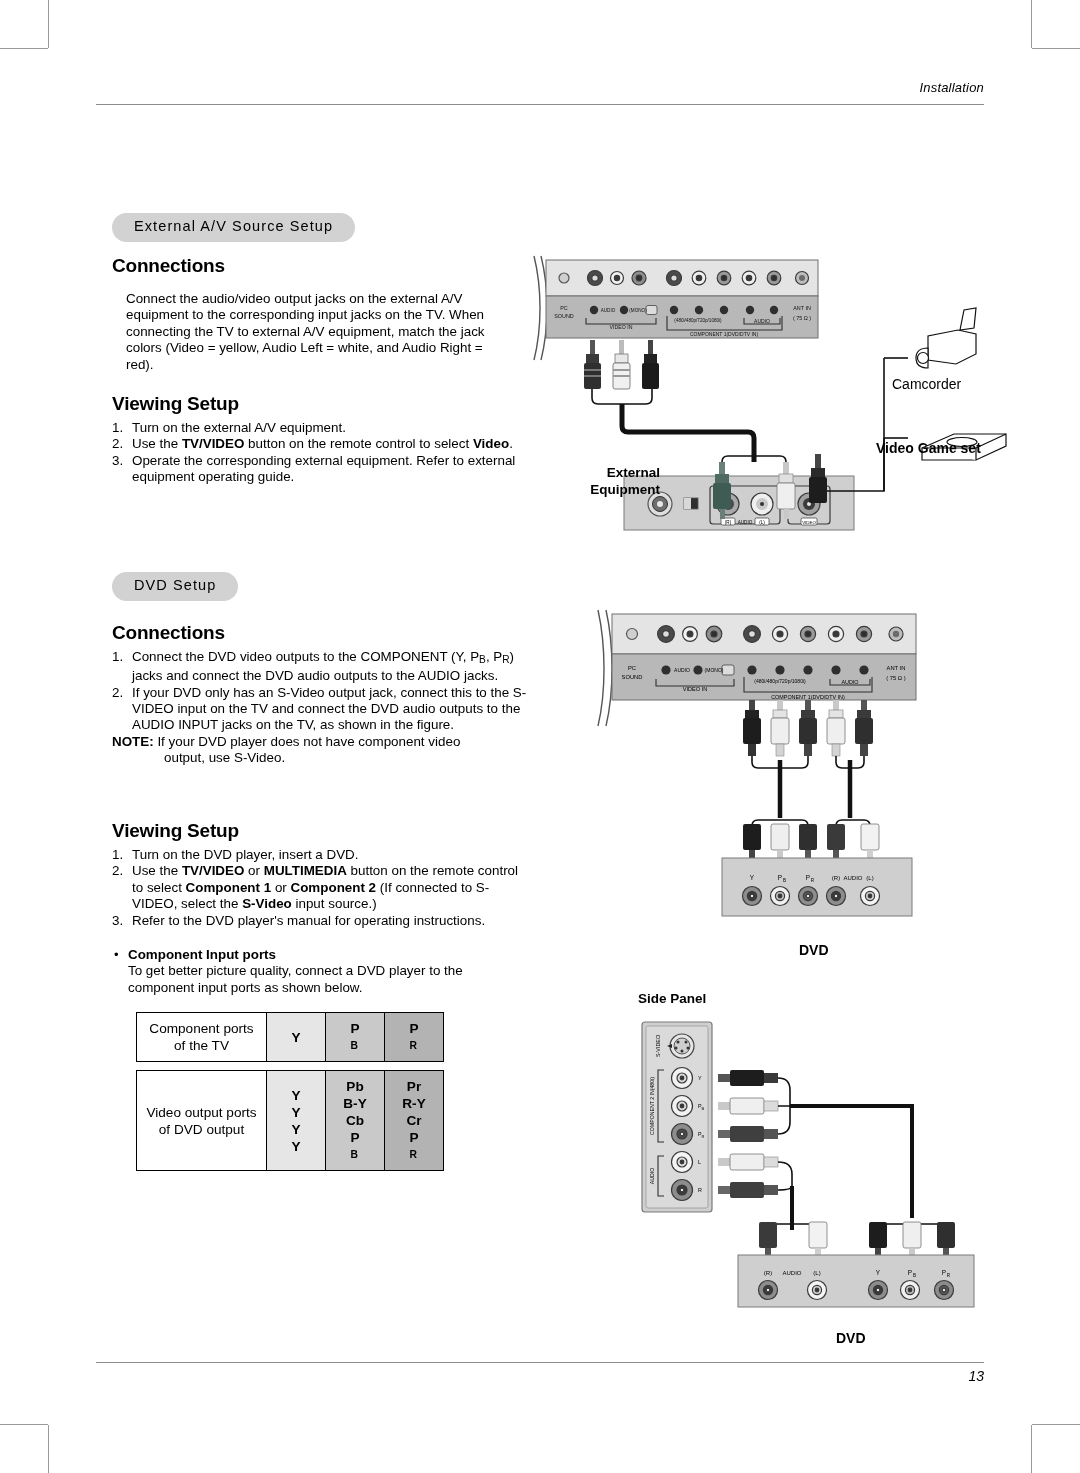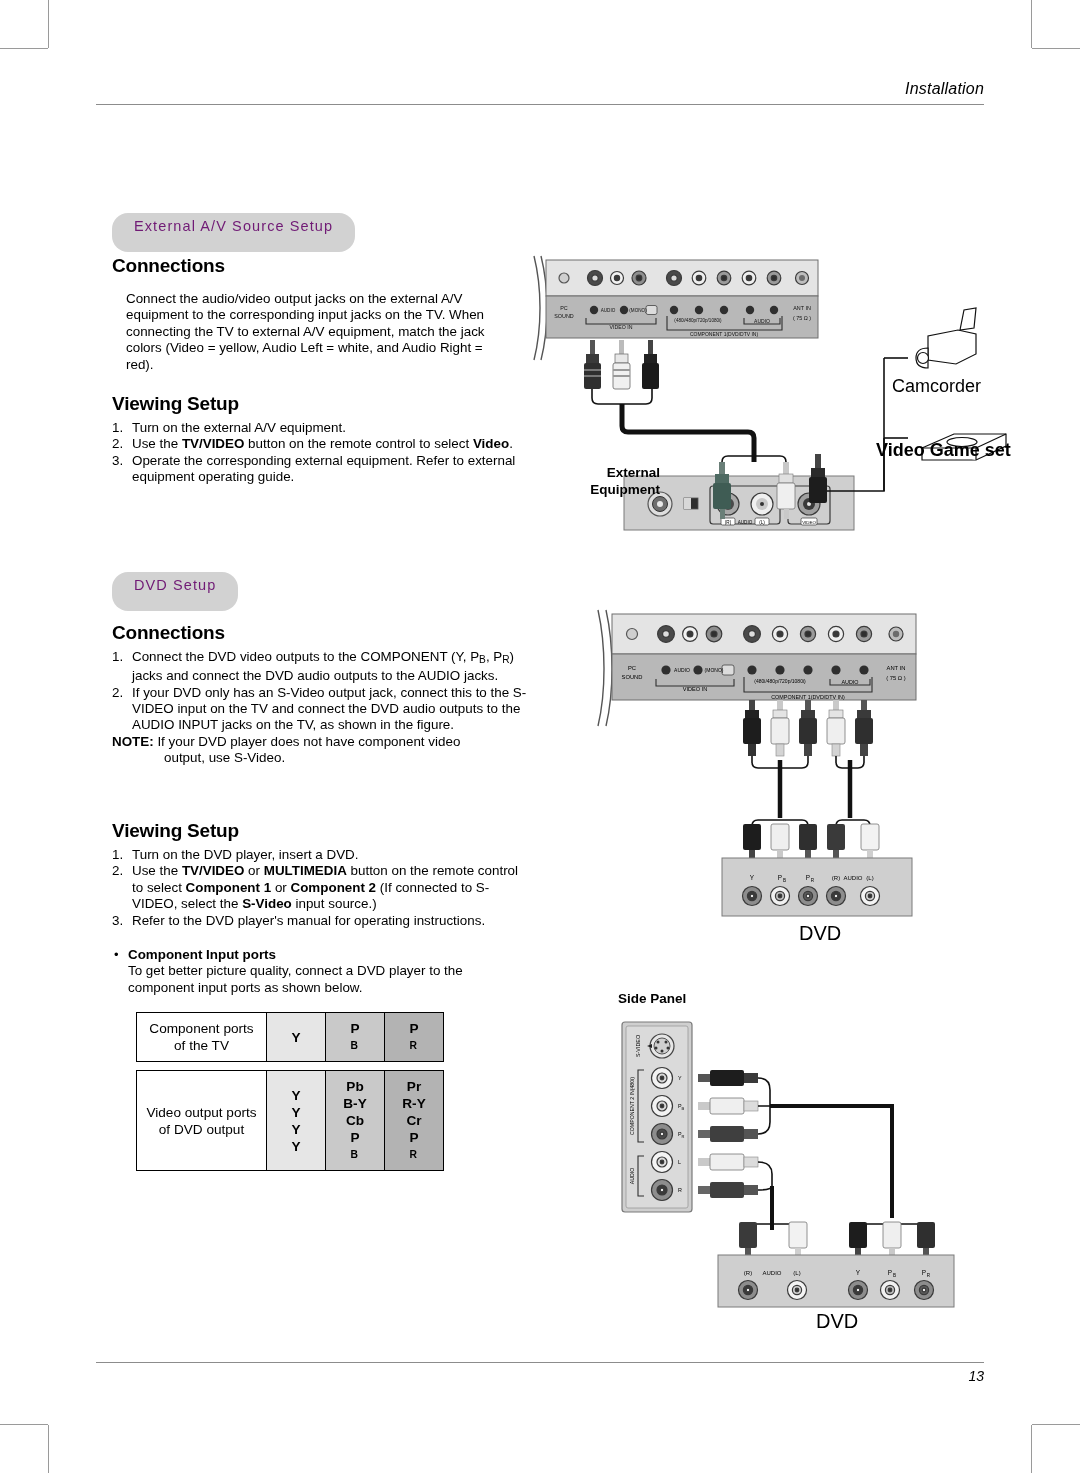--- a/index.html
+++ b/index.html
@@ -11,36 +11,36 @@
   .page{position:absolute;inset:0;}
 
   
   .cmark{position:absolute;background:#9a9a9a;}
   .cmark.v{width:1px;height:60px;}
   .cmark.h{height:1px;width:60px;}
 
   
   .hdr-label{
     position:absolute;right:96px;top:80px;
-    font-style:italic;font-size:16px;letter-spacing:.2px;
+    font-style:italic;font-size:13px;letter-spacing:.2px;
   }
   .hdr-rule{
     position:absolute;left:96px;top:104px;width:888px;height:1px;background:#8c8c8c;
   }
   .foot-rule{
     position:absolute;left:96px;top:1362px;width:888px;height:1px;background:#8c8c8c;
   }
   .pageno{
     position:absolute;right:96px;top:1368px;font-style:italic;font-size:14px;
   }
 
   
   .pill{
     position:absolute;background:#d2d2d2;border-radius:16px;
-    padding:5px 22px 18px 22px;font-size:14.5px;letter-spacing:1.1px;color:#701a75;
+    padding:5px 22px 8px 22px;font-size:14.5px;letter-spacing:1.1px;color:#000000;
   }
 
   
   .col{position:absolute;left:112px;width:404px;}
   h2.ttl{
     font-size:19px;font-weight:bold;margin:0 0 5px 0;letter-spacing:-.2px;
   }
   p.body,ol.body,ul.body{
     font-size:13.4px;line-height:16.4px;margin:14px;
   }
@@ -70,23 +70,23 @@
     font-size:13.6px;line-height:17px;font-weight:bold;padding:7px 0;
     border-left:1.6px solid #000;
   }
   .ptable .cell.c1{background:#e6e6e6;}
   .ptable .cell.c2{background:#c9c9c9;}
   .ptable .cell.c3{background:#b3b3b3;}
   .ptable .cell span{display:block;}
 
   
   .diag{position:absolute;}
-  .dlabel{position:absolute;font-size:18px;}
+  .dlabel{position:absolute;font-size:14px;}
   .dlabel.bold{font-weight:bold;font-size:13.5px;line-height:17px;}
-  .dlabel.big{font-weight:normal;font-size:20px;}
+  .dlabel.big{font-weight:bold;font-size:14px;margin-top:20px;}
 
   svg{display:block;overflow:visible;}
 </style>
 </head>
 <body>
 
 <div class="page">
 
   <div class="cmark v" style="left:48px;top:-12px;"></div>
   <div class="cmark h" style="left:-12px;top:48px;"></div>
@@ -492,21 +492,21 @@
             <circle cx="250" cy="296" r="1.8" fill="#eee"></circle>
           <circle cx="284" cy="296" r="9.5" fill="#f4f4f4"></circle>
             <circle cx="284" cy="296" r="4.6" fill="#d0d0d0"></circle>
             <circle cx="284" cy="296" r="1.8" fill="#333"></circle>
         </g>
       </g>
     </svg>
     <div class="dlabel big" style="left:213px;top:322px;">DVD</div>
   </div>
 
-  <div class="diag" style="left:600px;top:990px;width:420px;height:330px;">
+  <div class="diag" style="left:620px;top:990px;width:420px;height:330px;">
     <div class="dlabel bold" style="left:18px;top:0px;">Side Panel</div>
     <svg width="420" height="330" viewBox="0 0 420 330" style="position:absolute;left:0;top:0;">
 
       <g>
         <rect x="22" y="32" width="70" height="190" rx="3" fill="#cfcfcf" stroke="#7a7a7a" stroke-width="1.2"></rect>
         <rect x="26" y="36" width="62" height="182" rx="2" fill="#dadada" stroke="#9a9a9a" stroke-width=".8"></rect>
 
         <circle cx="62" cy="56" r="12" fill="#e6e6e6" stroke="#444" stroke-width="1.2"></circle>
         <circle cx="62" cy="56" r="8" fill="#cfcfcf" stroke="#555" stroke-width="1"></circle>
         <g fill="#333">

